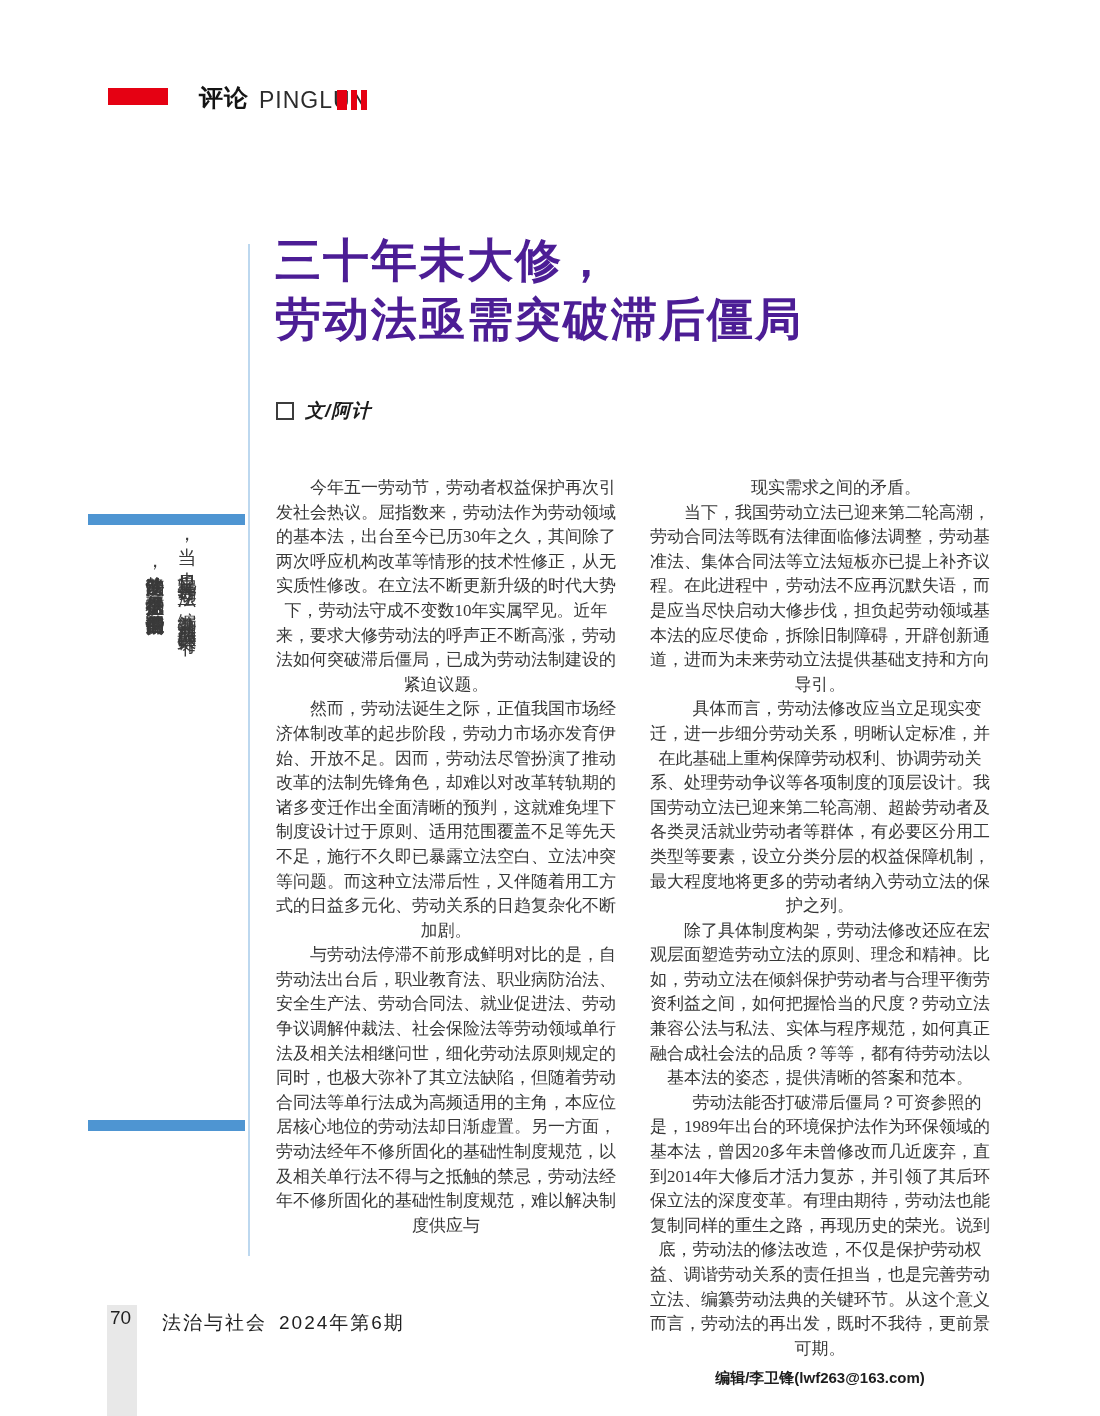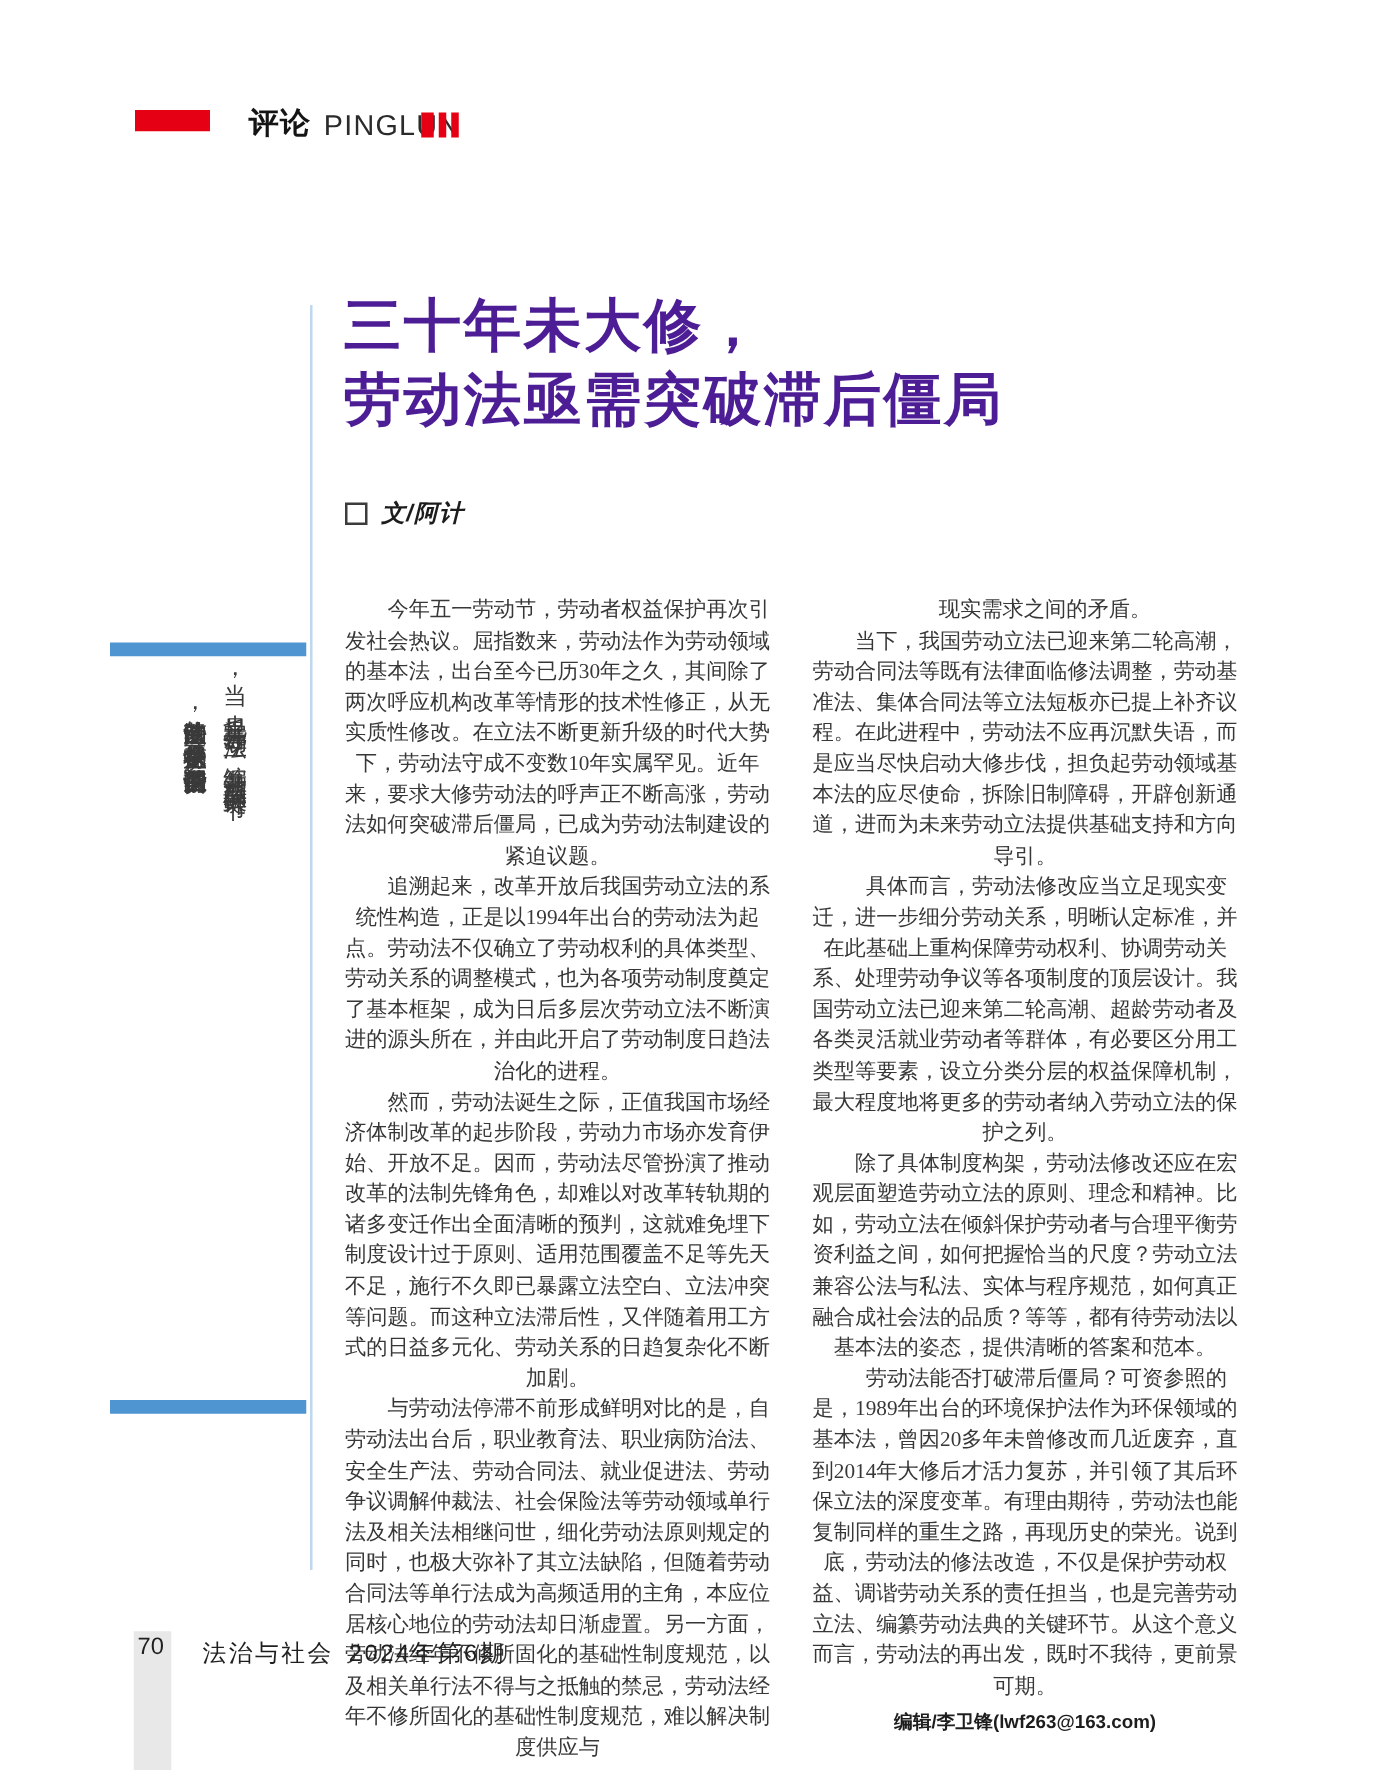--- a/index.html
+++ b/index.html
@@ -91,21 +91,20 @@
     <span class="byline-text">文/阿计</span>
   </div>
 
   <div class="pq-bar top"></div>
   <div class="pq-col first">劳动法的修法改造，不仅是保护劳动权益、调谐劳动关系的责任担</div>
   <div class="pq-col second">当，也是完善劳动立法、编纂劳动法典的关键环节。</div>
   <div class="pq-bar bottom"></div>
 
   <section class="col left">
     <p>今年五一劳动节，劳动者权益保护再次引发社会热议。屈指数来，劳动法作为劳动领域的基本法，出台至今已历30年之久，其间除了两次呼应机构改革等情形的技术性修正，从无实质性修改。在立法不断更新升级的时代大势下，劳动法守成不变数10年实属罕见。近年来，要求大修劳动法的呼声正不断高涨，劳动法如何突破滞后僵局，已成为劳动法制建设的紧迫议题。</p>
-    <p>追溯起来，改革开放后我国劳动立法的系统性构造，正是以1994年出台的劳动法为起点。劳动法不仅确立了劳动权利的具体类型、劳动关系的调整模式，也为各项劳动制度奠定了基本框架，成为日后多层次劳动立法不断演进的源头所在，并由此开启了劳动制度日趋法治化的进程。</p>
     <p>然而，劳动法诞生之际，正值我国市场经济体制改革的起步阶段，劳动力市场亦发育伊始、开放不足。因而，劳动法尽管扮演了推动改革的法制先锋角色，却难以对改革转轨期的诸多变迁作出全面清晰的预判，这就难免埋下制度设计过于原则、适用范围覆盖不足等先天不足，施行不久即已暴露立法空白、立法冲突等问题。而这种立法滞后性，又伴随着用工方式的日益多元化、劳动关系的日趋复杂化不断加剧。</p>
     <p>与劳动法停滞不前形成鲜明对比的是，自劳动法出台后，职业教育法、职业病防治法、安全生产法、劳动合同法、就业促进法、劳动争议调解仲裁法、社会保险法等劳动领域单行法及相关法相继问世，细化劳动法原则规定的同时，也极大弥补了其立法缺陷，但随着劳动合同法等单行法成为高频适用的主角，本应位居核心地位的劳动法却日渐虚置。另一方面，劳动法经年不修所固化的基础性制度规范，以及相关单行法不得与之抵触的禁忌，劳动法经年不修所固化的基础性制度规范，难以解决制度供应与</p>
   </section>
 
   <section class="col right">
     <p class="noindent">现实需求之间的矛盾。</p>
     <p>当下，我国劳动立法已迎来第二轮高潮，劳动合同法等既有法律面临修法调整，劳动基准法、集体合同法等立法短板亦已提上补齐议程。在此进程中，劳动法不应再沉默失语，而是应当尽快启动大修步伐，担负起劳动领域基本法的应尽使命，拆除旧制障碍，开辟创新通道，进而为未来劳动立法提供基础支持和方向导引。</p>
     <p>具体而言，劳动法修改应当立足现实变迁，进一步细分劳动关系，明晰认定标准，并在此基础上重构保障劳动权利、协调劳动关系、处理劳动争议等各项制度的顶层设计。我国劳动立法已迎来第二轮高潮、超龄劳动者及各类灵活就业劳动者等群体，有必要区分用工类型等要素，设立分类分层的权益保障机制，最大程度地将更多的劳动者纳入劳动立法的保护之列。</p>
     <p>除了具体制度构架，劳动法修改还应在宏观层面塑造劳动立法的原则、理念和精神。比如，劳动立法在倾斜保护劳动者与合理平衡劳资利益之间，如何把握恰当的尺度？劳动立法兼容公法与私法、实体与程序规范，如何真正融合成社会法的品质？等等，都有待劳动法以基本法的姿态，提供清晰的答案和范本。</p>
     <p>劳动法能否打破滞后僵局？可资参照的是，1989年出台的环境保护法作为环保领域的基本法，曾因20多年未曾修改而几近废弃，直到2014年大修后才活力复苏，并引领了其后环保立法的深度变革。有理由期待，劳动法也能复制同样的重生之路，再现历史的荣光。说到底，劳动法的修法改造，不仅是保护劳动权益、调谐劳动关系的责任担当，也是完善劳动立法、编纂劳动法典的关键环节。从这个意义而言，劳动法的再出发，既时不我待，更前景可期。</p>

